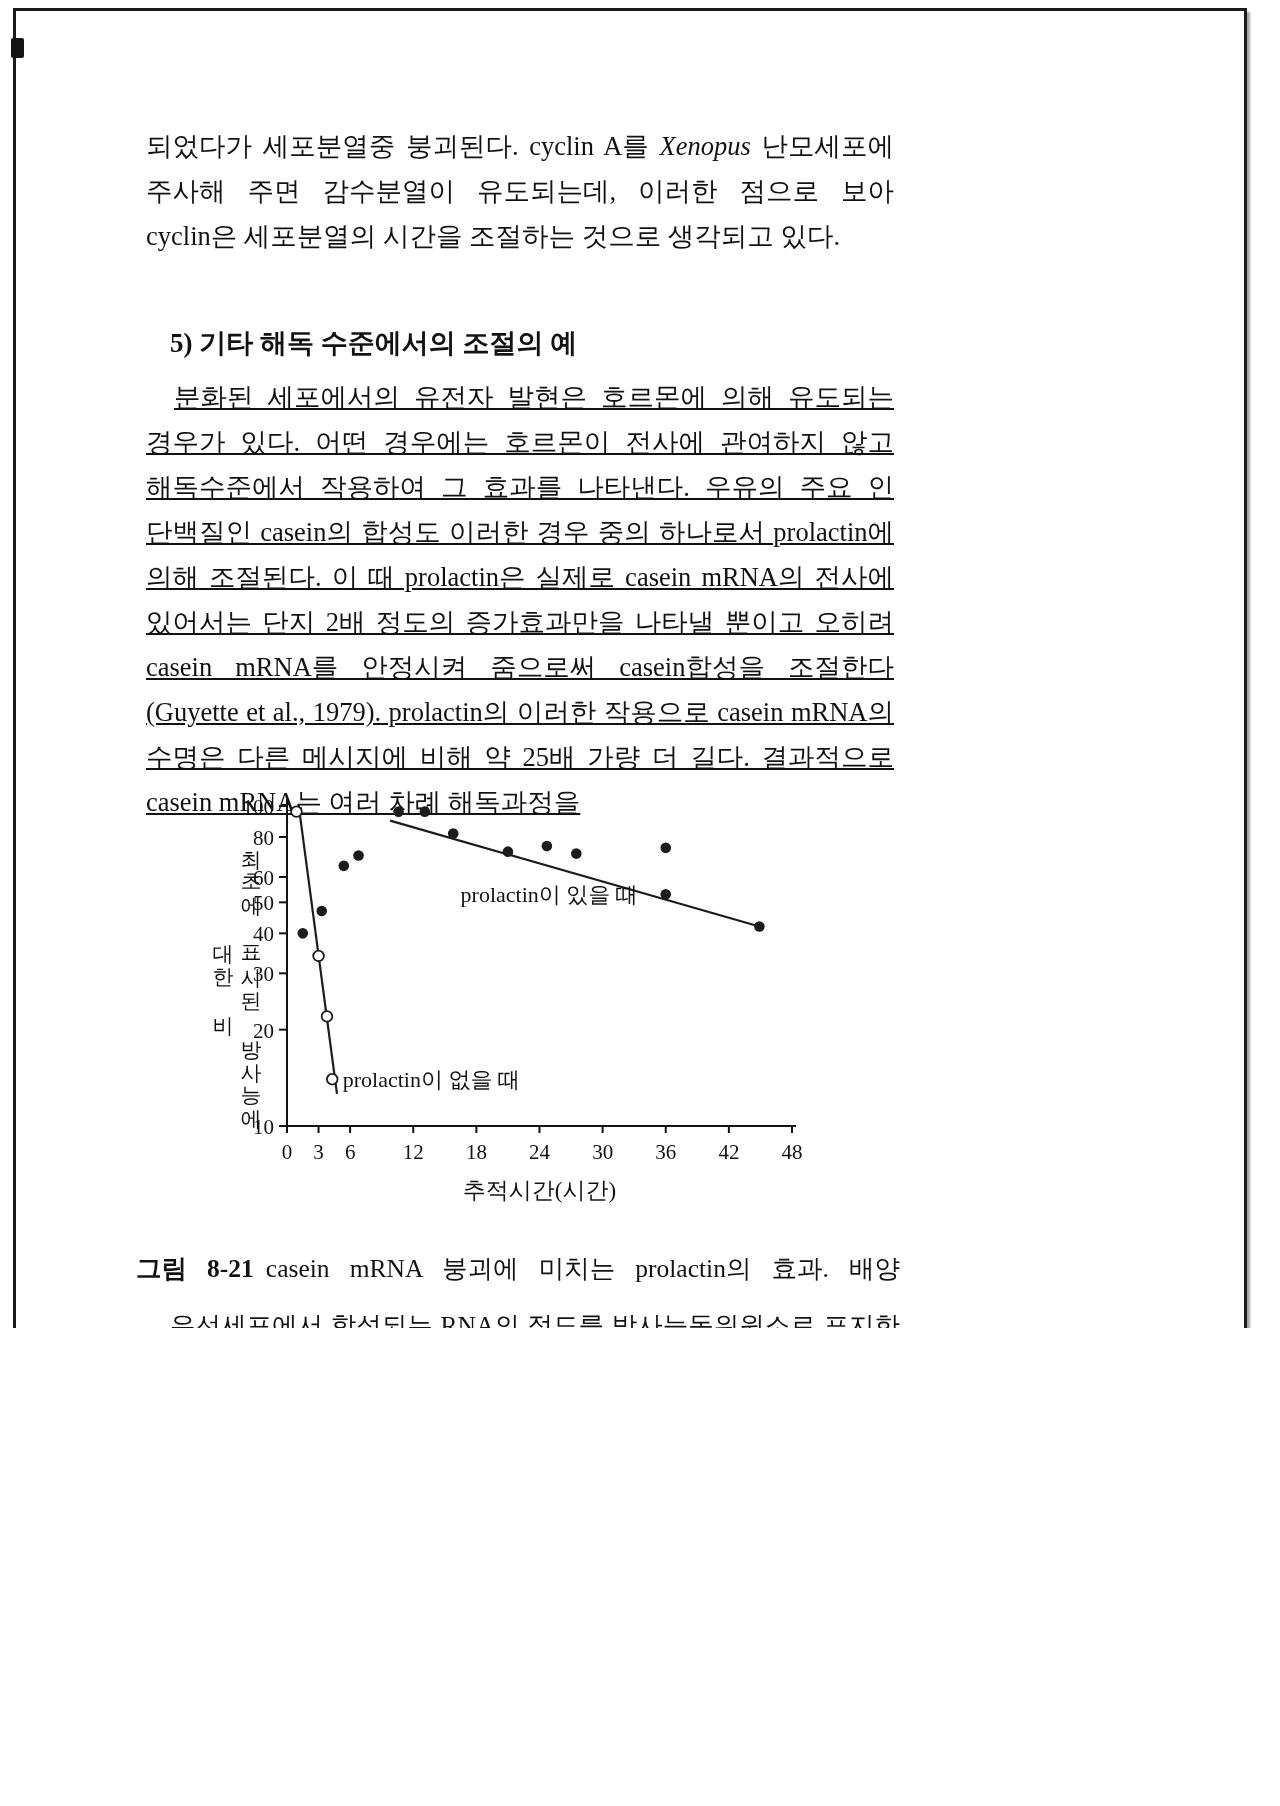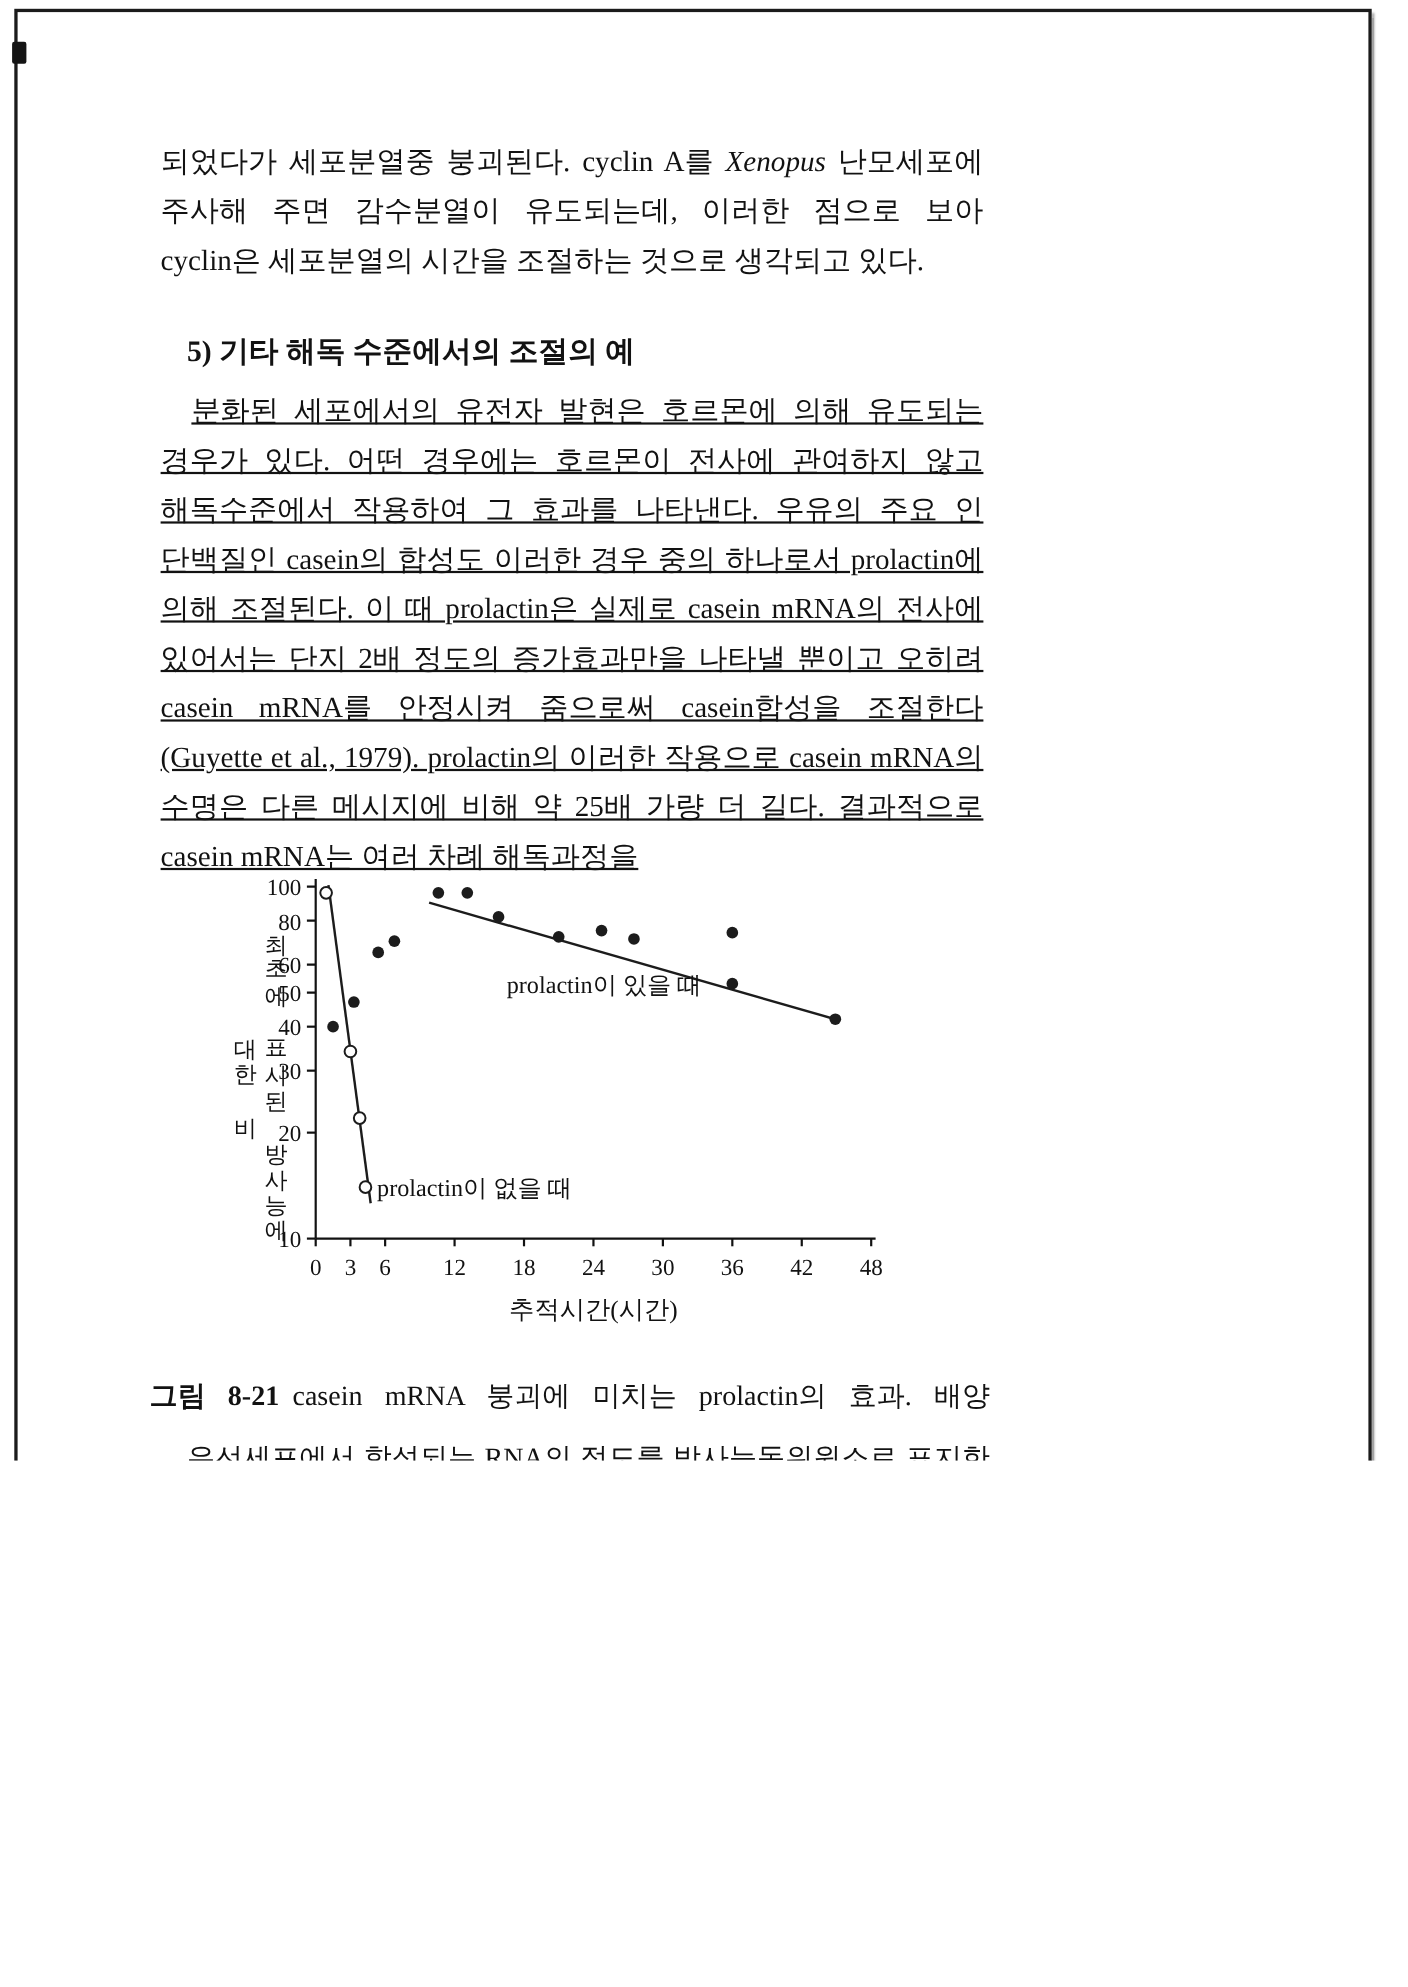--- a/index.html
+++ b/index.html
@@ -11,21 +11,21 @@
   .frame {
     position:absolute; left:13px; top:8px; width:1234px; height:1786px;
     border:3px solid #1b1b1b; background:#ffffff;
     box-shadow:3px 4px 2px rgba(90,90,90,0.55);
   }
   .blot { position:absolute; left:11px; top:38px; width:13px; height:20px; background:#141414; border-radius:2px; }
 
   .text-col { position:absolute; left:146px; top:124px; width:748px; }
   .para { font-size:26.5px; line-height:45px; text-align:justify; word-break:keep-all; }
   .para i { font-style:italic; }
-  .heading { font-size:27px; font-weight:700; margin-top:42px; margin-bottom:14px; padding-left:24px;font-family:Liberation Serif, serif; }
+  .heading { font-size:27px; font-weight:700; margin-top:66px; margin-bottom:14px; padding-left:24px;font-family:Liberation Serif, serif; }
   .para.indent { text-indent:28px;text-decoration:underline; }
 
   .chart-wrap { position:absolute; left:195px; top:786px; width:640px; height:445px; }
   .ylabel {
     position:absolute; left:14px; top:34px; height:312px;
     writing-mode:vertical-rl; text-orientation:upright;
     font-size:21px; letter-spacing:2px; text-align:center; color:#121212;
   }
   .chart-wrap svg { position:absolute; left:0; top:0; }
   svg line.ax { stroke:#121212; stroke-width:2; }

